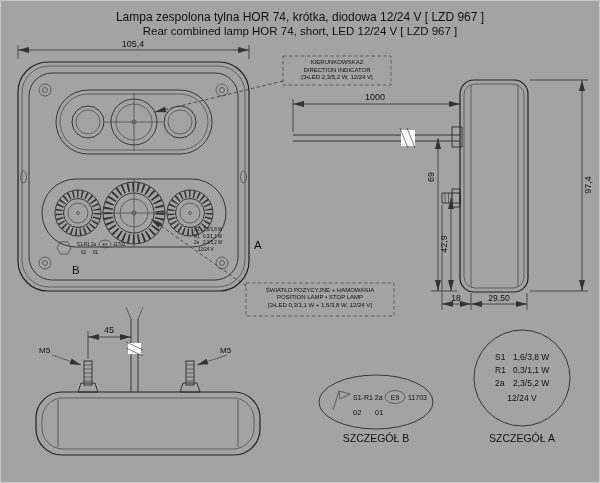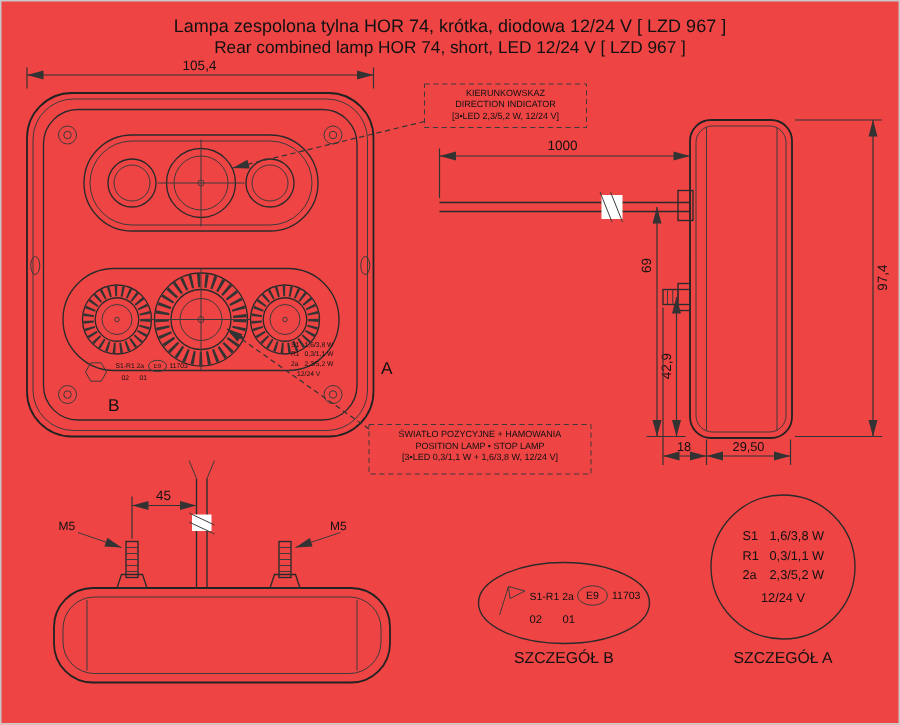--- a/index.html
+++ b/index.html
@@ -1,16 +1,16 @@
 <!DOCTYPE html>
 <html><head>
 <meta charset="utf-8">
 <style>
   html,body{margin:0;padding:0;width:600px;height:483px;overflow:hidden;background:#fff;}
-  .frame{position:relative;width:598px;height:481px;border:1px solid #c8c8c8;background:#ef4444;
+  .frame{position:relative;width:598px;height:481px;border:1px solid #c8c8c8;background:#a3a3a3;
          font-family:"Liberation Sans",sans-serif;}
   svg{display:block;}
   text{fill:#111;font-family:"Liberation Sans",sans-serif;}
   .ln{stroke:#222;stroke-width:1.2;fill:none;}
   .lm{stroke:#2a2a2a;stroke-width:0.9;fill:none;}
   .lt{stroke:#3a3a3a;stroke-width:0.65;fill:none;}
   .dim{stroke:#333;stroke-width:0.8;fill:none;}
   .dash{stroke-dasharray:3.5 2.4;}
   .teeth{fill:none;stroke:#333;}
   .wh{fill:#ffffff;stroke:none;}

